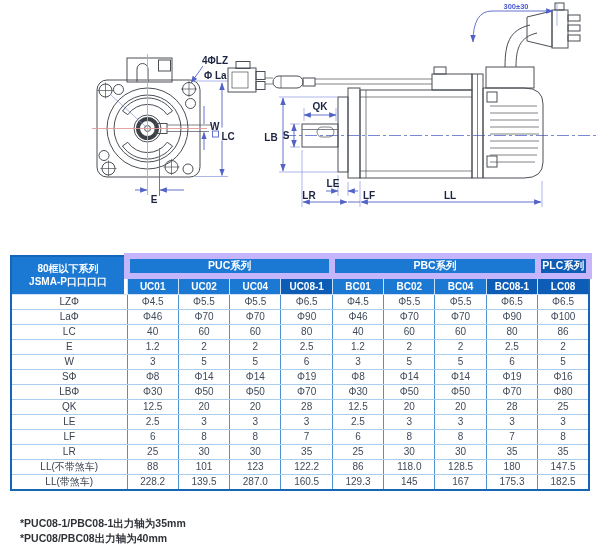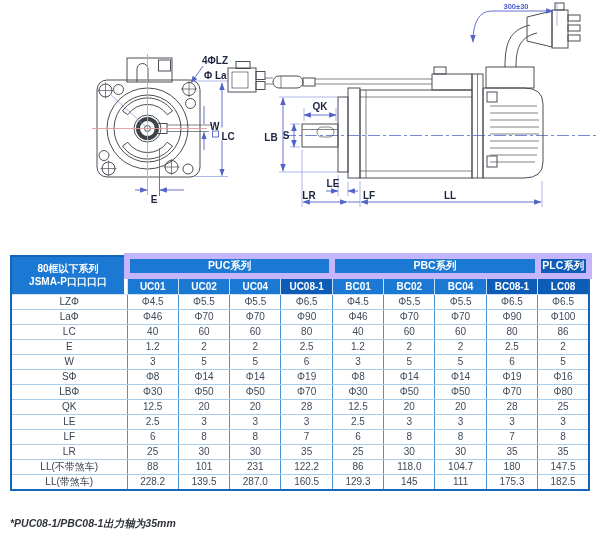--- a/index.html
+++ b/index.html
@@ -33,22 +33,22 @@
   th.mdl{background:var(--headerBlue);color:#fff;font-size:10px;font-weight:bold;
     height:18px;border:1px solid #cde2f6;}
   th.dark{background:var(--headerDark);}
   th.corner{background:var(--headerBlue);color:#fff;font-size:10px;font-weight:bold;
     border:1px solid #cde2f6;line-height:13px;}
   table.spec tbody th,table.spec tbody td{background:#fff;color:var(--bodyText);
     font-size:10px;height:15px;font-weight:normal;
     border-left:1px solid var(--gridVert);border-right:1px solid var(--gridVert);
     border-top:1px solid var(--gridHorz);border-bottom:1px solid var(--gridHorz);}
   table.spec tbody th{font-weight:normal;color:#39414d;}
-  .notes{position:absolute;left:10px;top:516px;font-size:10.5px;font-weight:bold;
-    color:var(--noteText);line-height:14.5px;font-style:italic;}
+  .notes{position:absolute;left:20px;top:516px;font-size:10.5px;font-weight:bold;
+    color:var(--noteText);line-height:14.5px;}
 </style>
 </head>
 <body>
 
 <div class="stage">
 
   <svg class="drawing" width="600" height="248" viewBox="0 0 600 248">
     <defs>
       <marker id="mE" viewBox="0 0 10 10" refX="8.5" refY="5" markerWidth="9" markerHeight="9" orient="auto-start-reverse">
         <path d="M0,1.6 L9,5 L0,8.4 Z" fill="#5263c8"></path>
@@ -353,39 +353,40 @@
           <td>25</td>
           <td>30</td>
           <td>30</td>
           <td>35</td>
           <td>35</td>
         </tr>
         <tr>
           <th scope="row">LL(不带煞车)</th>
           <td>88</td>
           <td>101</td>
-          <td>231</td>
+          <td>123</td>
           <td>122.2</td>
           <td>86</td>
           <td>118.0</td>
-          <td>104.7</td>
+          <td>128.5</td>
           <td>180</td>
           <td>147.5</td>
         </tr>
         <tr>
           <th scope="row">LL(带煞车)</th>
           <td>228.2</td>
           <td>139.5</td>
           <td>287.0</td>
           <td>160.5</td>
           <td>129.3</td>
           <td>145</td>
-          <td>111</td>
+          <td>167</td>
           <td>175.3</td>
           <td>182.5</td>
         </tr>
       </tbody>
     </table>
 
   <div class="notes">
     <div>*PUC08-1/PBC08-1出力轴为35mm</div>
+    <div>*PUC08/PBC08出力轴为40mm</div>
   </div>
 </div>
 
 </body></html>

